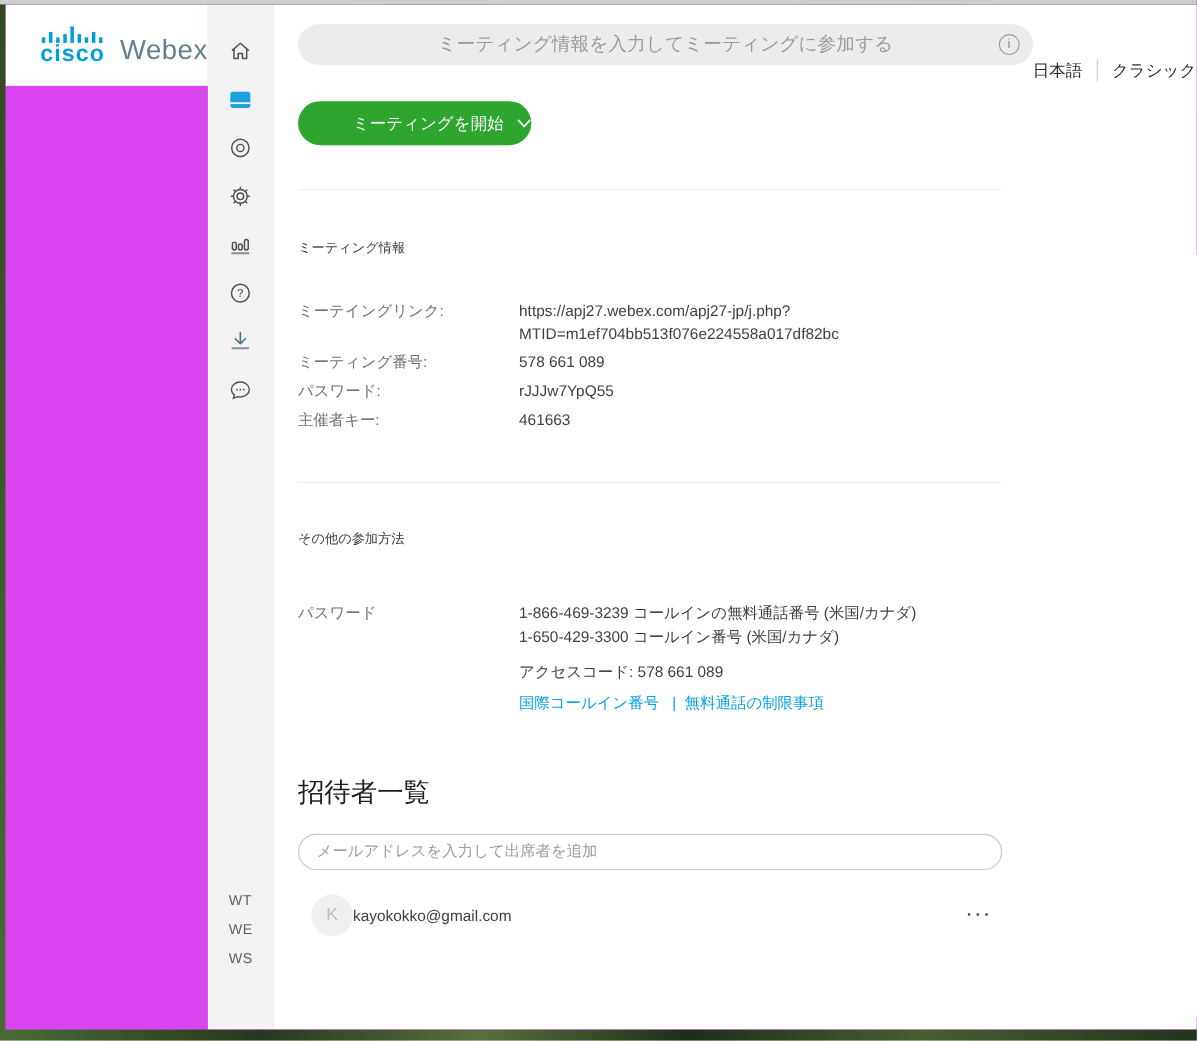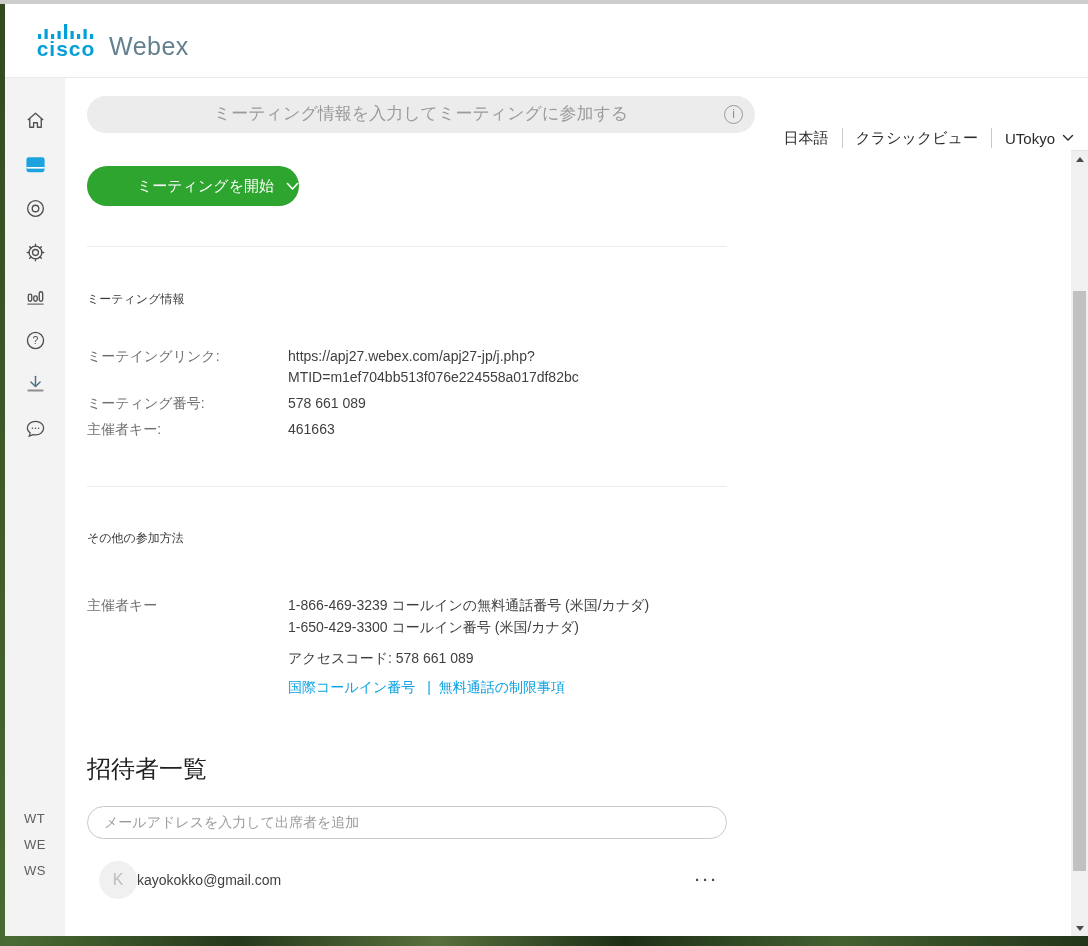--- a/index.html
+++ b/index.html
@@ -4,21 +4,21 @@
 <style>
   * { margin:0; padding:0; box-sizing:border-box; }
   html,body { width:1088px; height:946px; overflow:hidden; }
   body {
     font-family: "Liberation Sans", "DejaVu Sans", sans-serif;
     background:
       linear-gradient(100deg, #33491f 0%, #4a6b33 14%, #26381c 32%, #57703c 48%, #1d2f16 63%, #446030 80%, #223419 100%);
     position:relative;
   }
   .top-strip { position:absolute; top:0; left:0; right:0; height:4px; background:#cdcdcd; z-index:5; }
-  .app { position:absolute; left:5px; top:4px; right:0; bottom:10px; background:#d946ef; display:flex; flex-direction:column; overflow:hidden; }
+  .app { position:absolute; left:5px; top:4px; right:0; bottom:10px; background:#d946ef; display:flex; flex-direction:row; overflow:hidden; }
 
   
   .header { height:74px; flex:0 0 74px; background:#fff; border-bottom:1px solid #e9e9e9; display:flex; align-items:center; padding-left:31px; }
   .logo { display:flex; align-items:flex-end; gap:13px; }
   .cisco-block { display:flex; flex-direction:column; align-items:center; }
   .cisco-text { color:#049fd9; font-size:21px; font-weight:bold; letter-spacing:1px; line-height:20px; }
   .webex-text { color:#64808f; font-size:25px; font-weight:300; line-height:25px; letter-spacing:0.5px; }
 
   
   .body-row { flex:1; display:flex; min-height:0; }
@@ -234,31 +234,35 @@
                 <div class="info-value">
                   <div>https://apj27.webex.com/apj27-jp/j.php?</div>
                   <div>MTID=m1ef704bb513f076e224558a017df82bc</div>
                 </div>
               </div>
               <div class="info-row">
                 <div class="info-label">ミーティング番号:</div>
                 <div class="info-value">578 661 089</div>
               </div>
               <div class="info-row">
+                <div class="info-label">パスワード:</div>
+                <div class="info-value">rJJJw7YpQ55</div>
+              </div>
+              <div class="info-row">
                 <div class="info-label">主催者キー:</div>
                 <div class="info-value">461663</div>
               </div>
             </div>
 
             <div class="divider d2"></div>
 
             <h2 class="sec-title t2">その他の参加方法</h2>
 
             <div class="phone-row">
-              <div class="phone-label">主催者キー</div>
+              <div class="phone-label">パスワード</div>
               <div>
                 <div class="phone-lines">
                   <div>1-866-469-3239 コールインの無料通話番号 (米国/カナダ)</div>
                   <div>1-650-429-3300 コールイン番号 (米国/カナダ)</div>
                 </div>
                 <div class="access-code">アクセスコード: 578 661 089</div>
                 <div class="call-links">
                   <a class="blue-link">国際コールイン番号</a>
                   <span class="link-sep">|</span>
                   <a class="blue-link">無料通話の制限事項</a>

